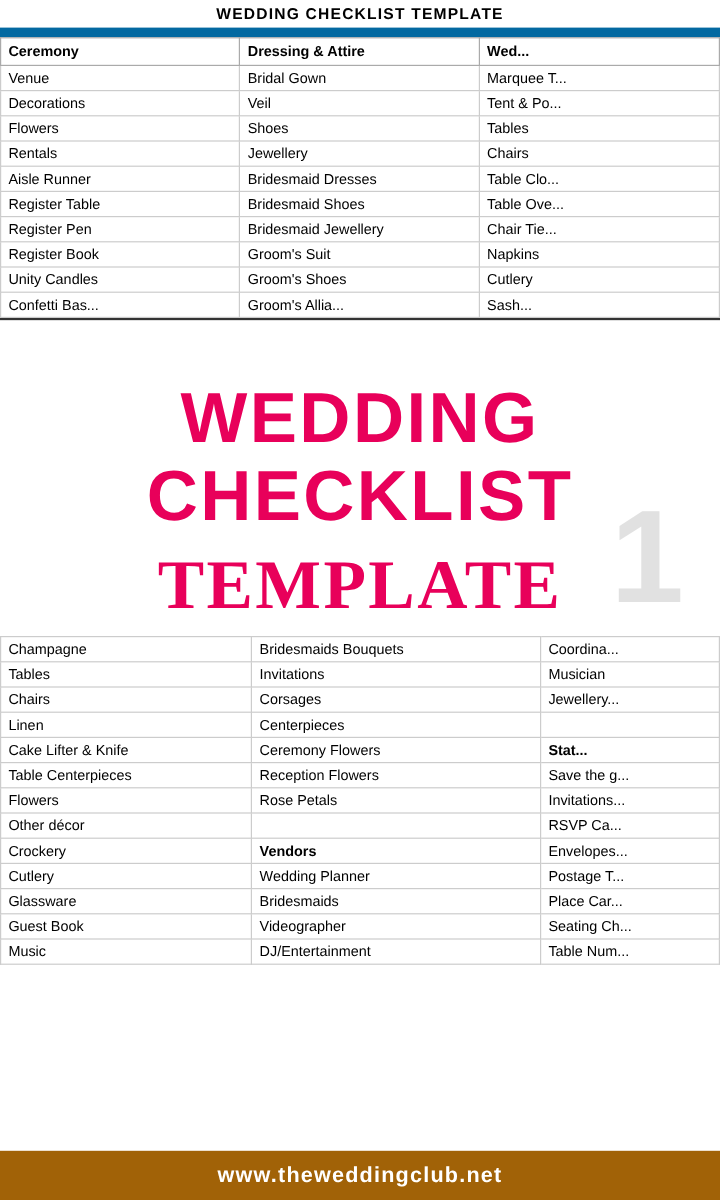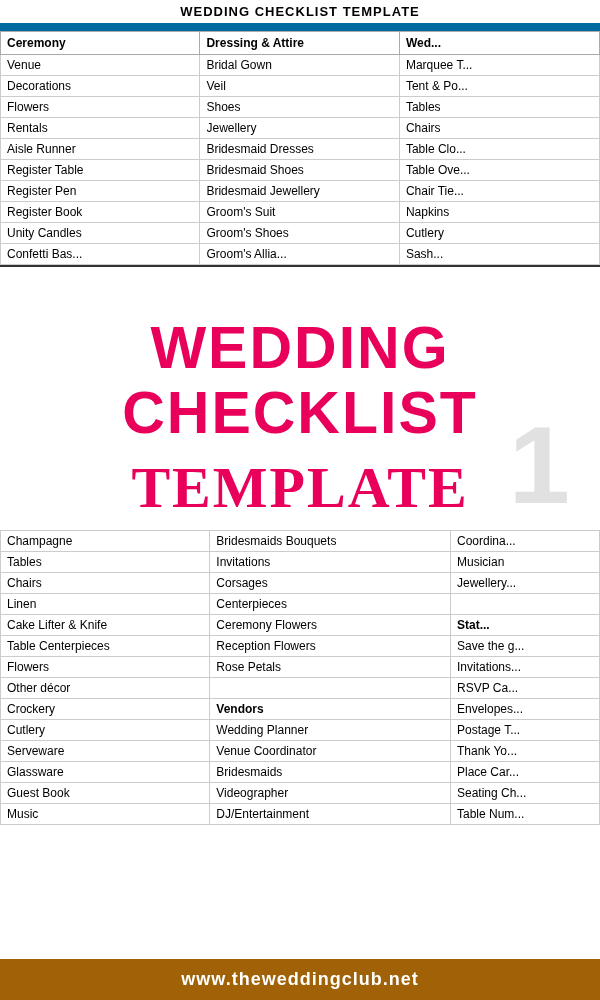--- a/index.html
+++ b/index.html
@@ -249,25 +249,20 @@
           <td>Crockery</td>
           <td class="bold-cell">Vendors</td>
           <td>Envelopes...</td>
         </tr>
         <tr>
           <td>Cutlery</td>
           <td>Wedding Planner</td>
           <td>Postage T...</td>
         </tr>
         <tr>
-          <td>Serveware</td>
-          <td>Venue Coordinator</td>
-          <td>Thank Yo...</td>
-        </tr>
-        <tr>
           <td>Glassware</td>
           <td>Bridesmaids</td>
           <td>Place Car...</td>
         </tr>
         <tr>
           <td>Guest Book</td>
           <td>Videographer</td>
           <td>Seating Ch...</td>
         </tr>
         <tr>

